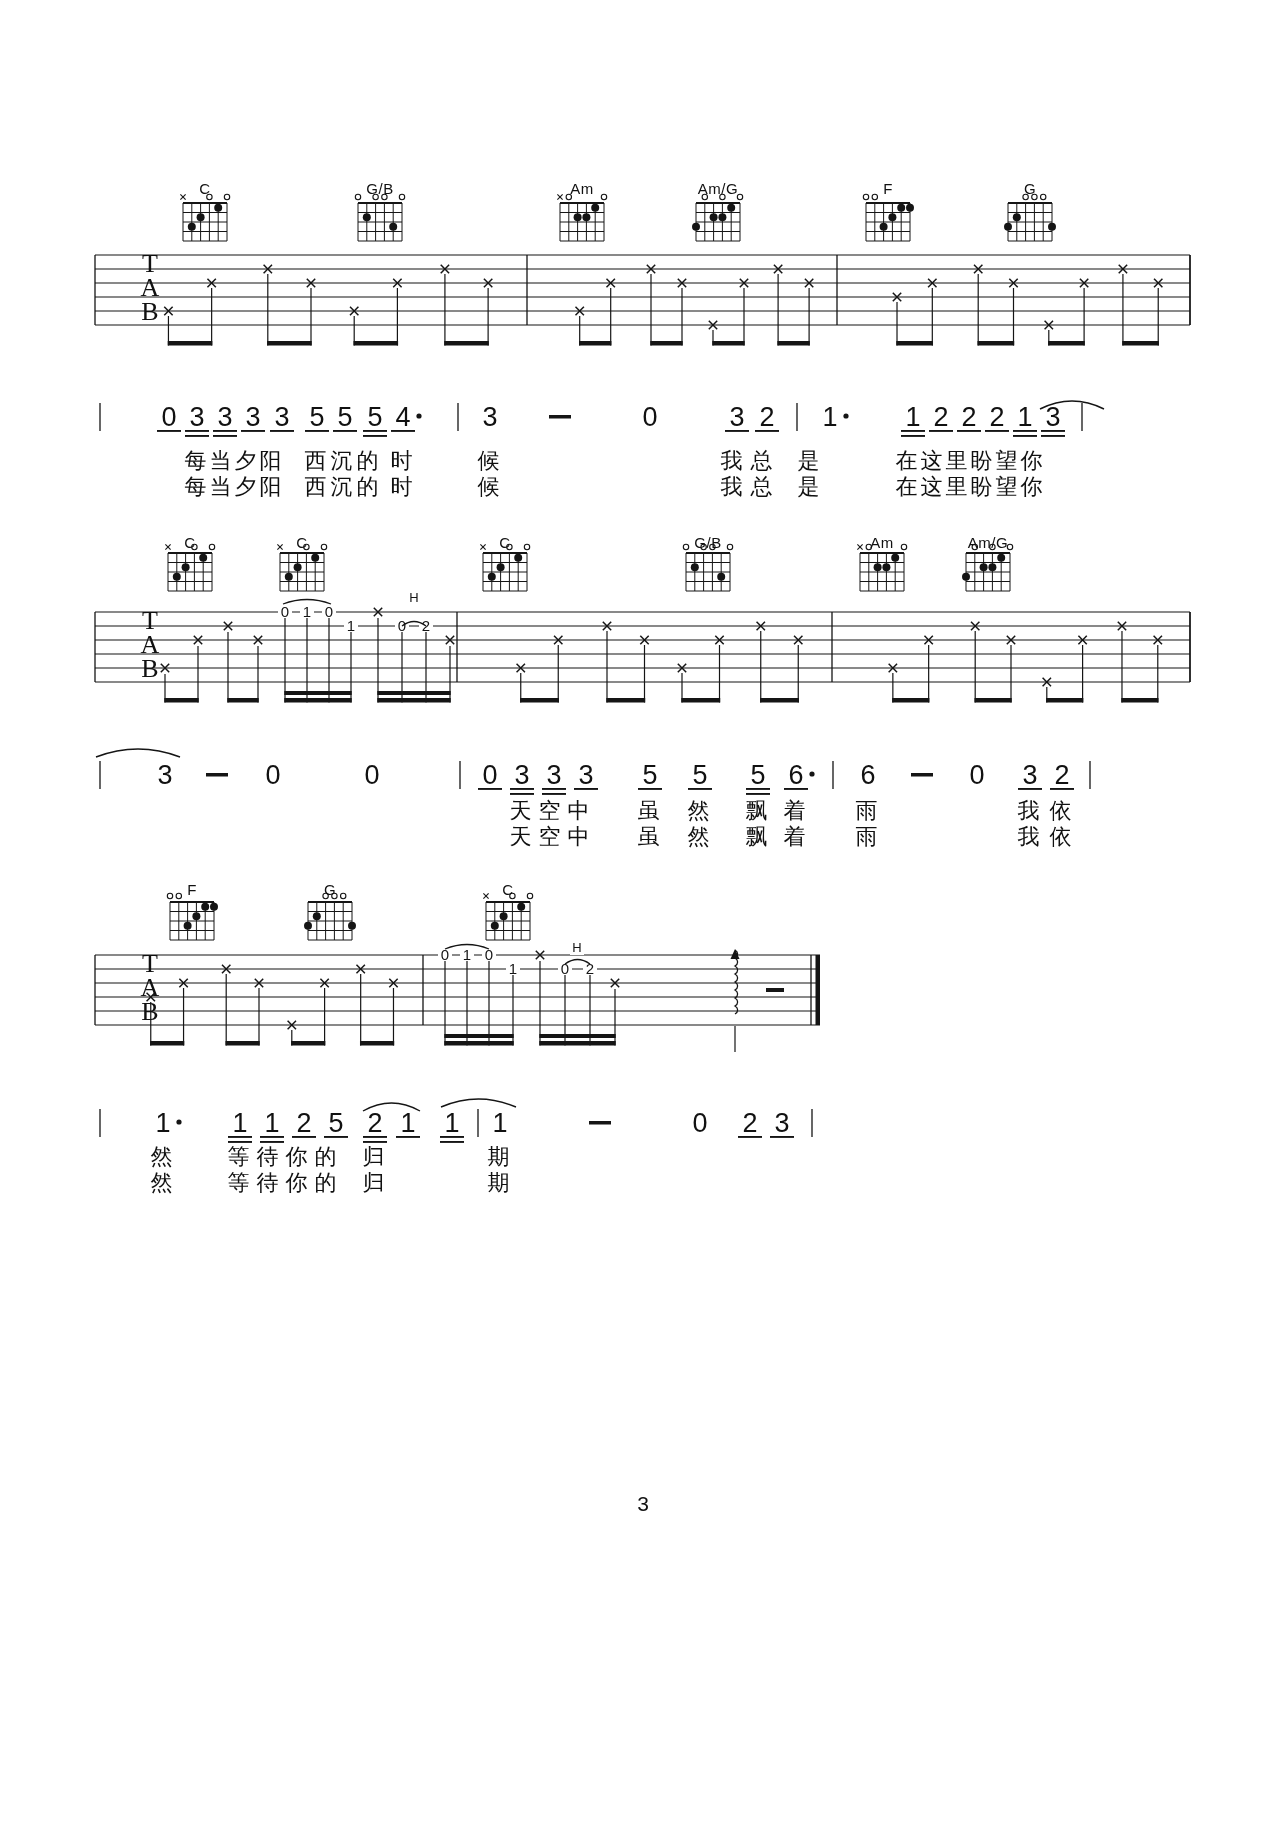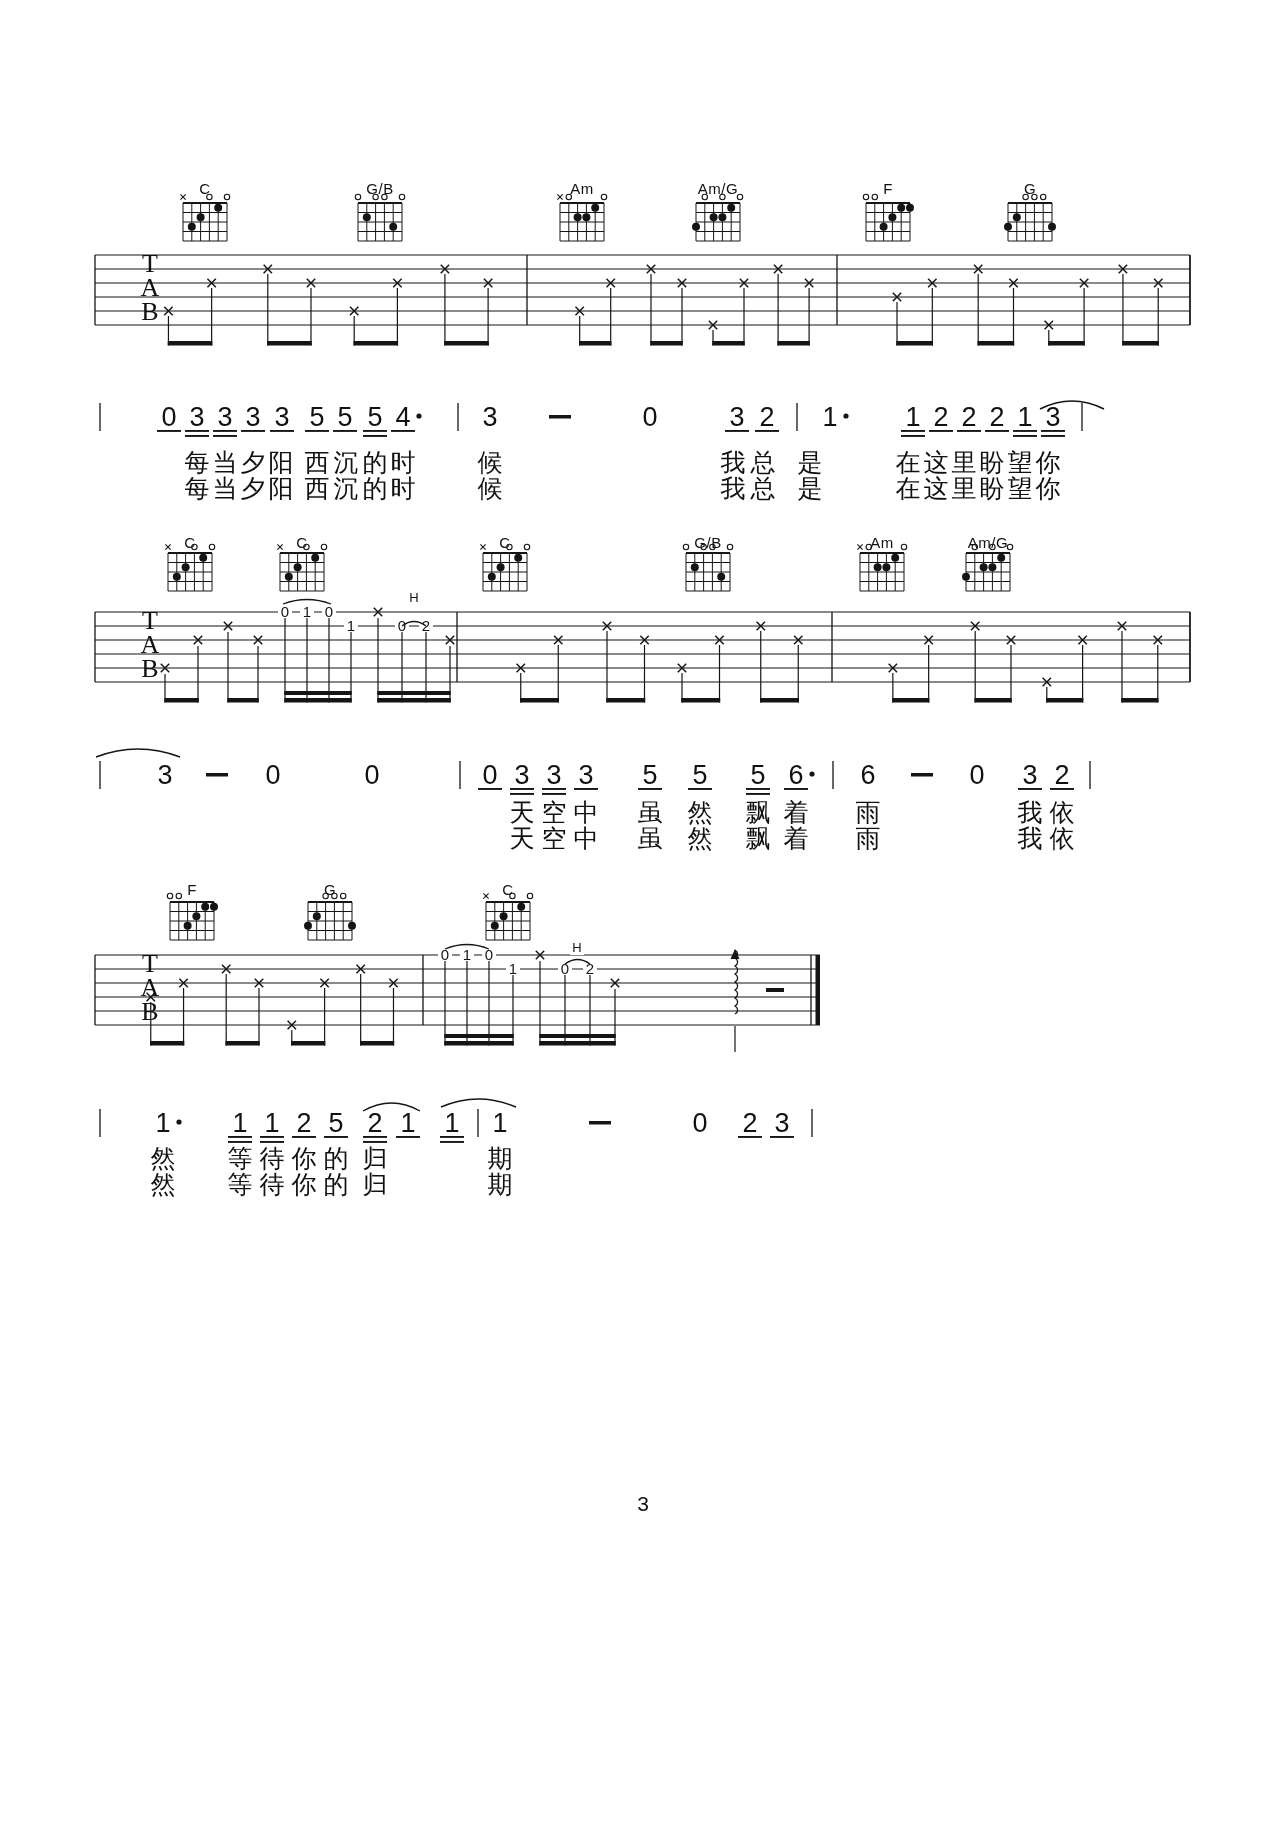--- a/index.html
+++ b/index.html
@@ -3,21 +3,21 @@
 <meta charset="utf-8">
 <style>
   *{margin:0;padding:0;box-sizing:border-box}
   body{background:#9a9a9a}
   .page{position:relative;width:1287px;height:1821px;background:#ffffff;margin:0 auto;
         font-family:"Liberation Sans",sans-serif;color:#111;overflow:hidden}
   .page svg{position:absolute;left:0;top:0}
   .abs{position:absolute;white-space:nowrap;line-height:1}
   .ctr{transform:translateX(-50%)}
   .num{font-size:27px;font-weight:500}
-  .lyr{font-size:25px}
+  .lyr{font-size:22px}
   .chordname{font-size:15px;font-weight:500;letter-spacing:0.5px}
   .tabletter{font-family:"Liberation Serif","DejaVu Serif",serif;font-size:26px}
   .pageno{position:absolute;font-size:21px;transform:translateX(-50%)}
 </style>
 </head>
 <body>
 
 <div class="page">
   <div id="render-root">
       <svg width="1287" height="1821">

